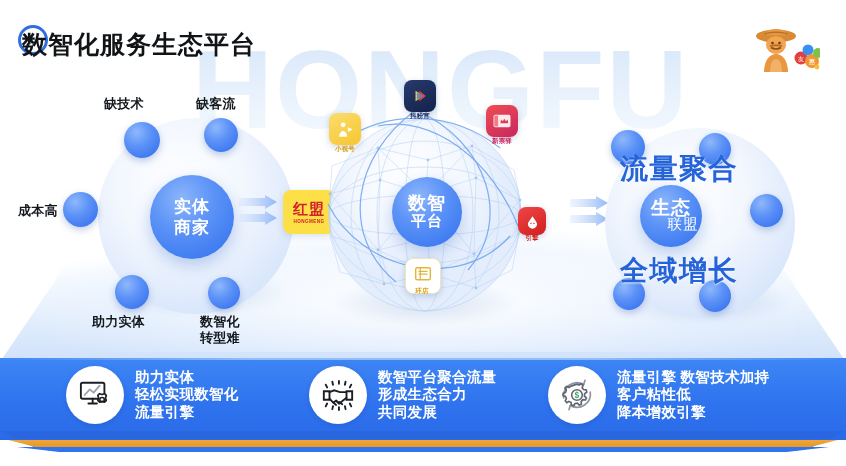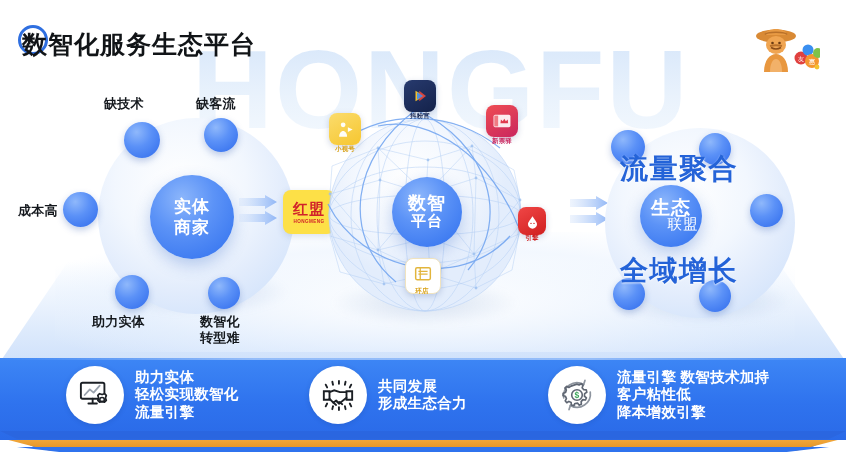--- a/index.html
+++ b/index.html
@@ -455,22 +455,23 @@
             <path d="M33 7 l-1.5 3"></path>
           <path d="M6 30 l1.5 -3"></path>
             <path d="M13 33 l.7 -3.2"></path>
             <path d="M20 34 v-3.2"></path>
           <path d="M27 33 l-.7 -3.2"></path>
             <path d="M33 30 l-1.5 -3"></path>
         </g>
       </svg>
     </div>
     <div class="feature-txt">
+      <div>数智平台聚合流量</div>
+      <div>形成生态合力</div>
       <div>共同发展</div>
-      <div>形成生态合力</div>
     </div>
   </div>
 
   <div class="feature f3">
     <div class="feature-ico">
       <svg width="38" height="36" viewBox="0 0 40 38">
         <g fill="none" stroke="#8d949e" stroke-width="1.8" stroke-linecap="round">
           <path d="M6 22 A14 14 0 0 1 27 8"></path>
           <path d="M34 16 A14 14 0 0 1 13 30"></path>
           <path d="M27 8 l-4.6 -.6 M27 8 l1.4 -4.4"></path>

